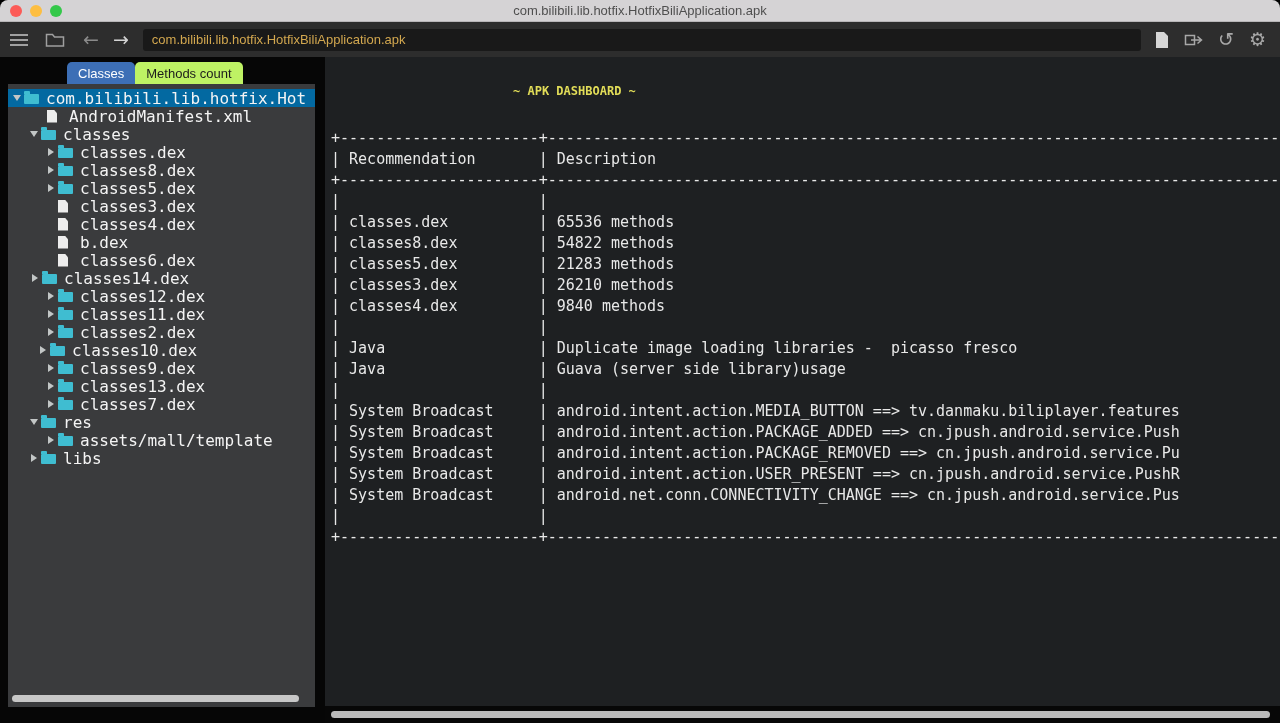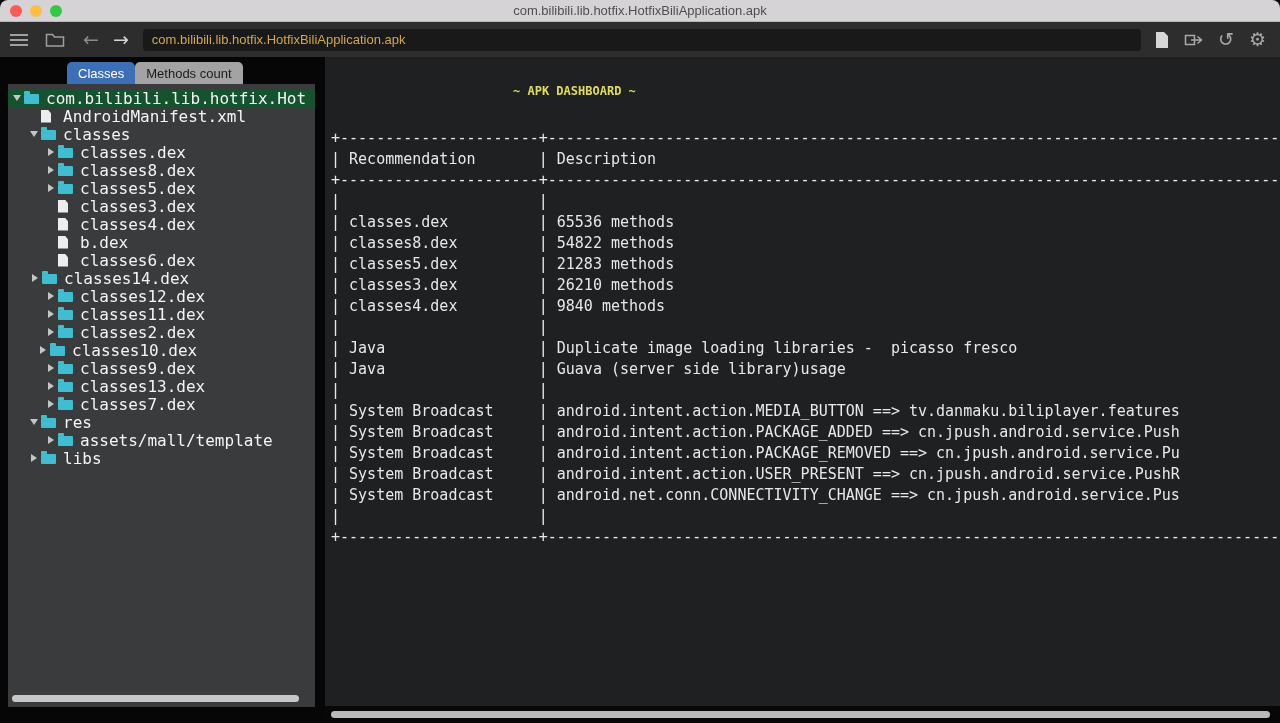--- a/index.html
+++ b/index.html
@@ -38,27 +38,27 @@
 
   
   .bodyarea { position:absolute; top:57px; left:0; right:0; bottom:0; display:flex; }
 
   
   .leftcol { width:325px; position:relative; background:#060606; }
   .tabs { position:absolute; top:5px; left:67px; display:flex; z-index:2; }
   .tab { height:22px; padding:0 11px; font-family:"Liberation Sans",sans-serif; font-size:13px;
          display:flex; align-items:center; border-radius:5px 5px 0 0; cursor:pointer; }
   .tab.active { background:#3d6fb6; color:#fff; }
-  .tab.inactive { background:#a3a3a3; color:#1c1c1c; }
+  .tab.inactive { background:#bef264; color:#1c1c1c; }
   .treepanel { position:absolute; top:27px; left:8px; width:307px; bottom:16px;
                background:#3a3b3d; overflow:hidden; }
   #tree { padding-top:5px; }
   .tree-row { display:flex; align-items:center; height:18px; font-size:16px; color:#f4f4f4;
               white-space:nowrap; cursor:default; }
-  .tree-row.selected { background:#14532d; }
+  .tree-row.selected { background:#0369a1; }
   .slot-arrow { width:14px; min-width:14px; display:flex; align-items:center; justify-content:center; }
   .tri-down { width:0; height:0; border-left:4px solid transparent; border-right:4px solid transparent;
               border-top:6px solid #c2c6c6; }
   .tri-right { width:0; height:0; border-top:4px solid transparent; border-bottom:4px solid transparent;
                border-left:6px solid #c2c6c6; }
   .slot-icon { width:19px; min-width:19px; display:flex; align-items:center; }
   .icon-folder { width:15px; height:10px; background:#3fbdd1; border-radius:1px; position:relative; margin-top:2px; }
   .icon-folder::before { content:""; position:absolute; top:-3px; left:0; width:6px; height:3px;
                          background:#3fbdd1; border-radius:1px 1px 0 0; }
   .icon-file { width:10px; height:13px; background:#ededed;
@@ -134,21 +134,21 @@
         <div id="tree">
             <div class="tree-row selected" style="padding-left: 2px;">
               <span class="slot-arrow">
                 <span class="tri-down"></span>
               </span>
               <span class="slot-icon">
                 <span class="icon-folder"></span>
               </span>
               <span class="tree-label">com.bilibili.lib.hotfix.Hot</span>
             </div>
-            <div class="tree-row" style="padding-left: 19px;">
+            <div class="tree-row" style="padding-left: 25px;">
               <span class="slot-arrow"></span>
               <span class="slot-icon">
                 <span class="icon-file"></span>
               </span>
               <span class="tree-label">AndroidManifest.xml</span>
             </div>
             <div class="tree-row" style="padding-left: 19px;">
               <span class="slot-arrow">
                 <span class="tri-down"></span>
               </span>

